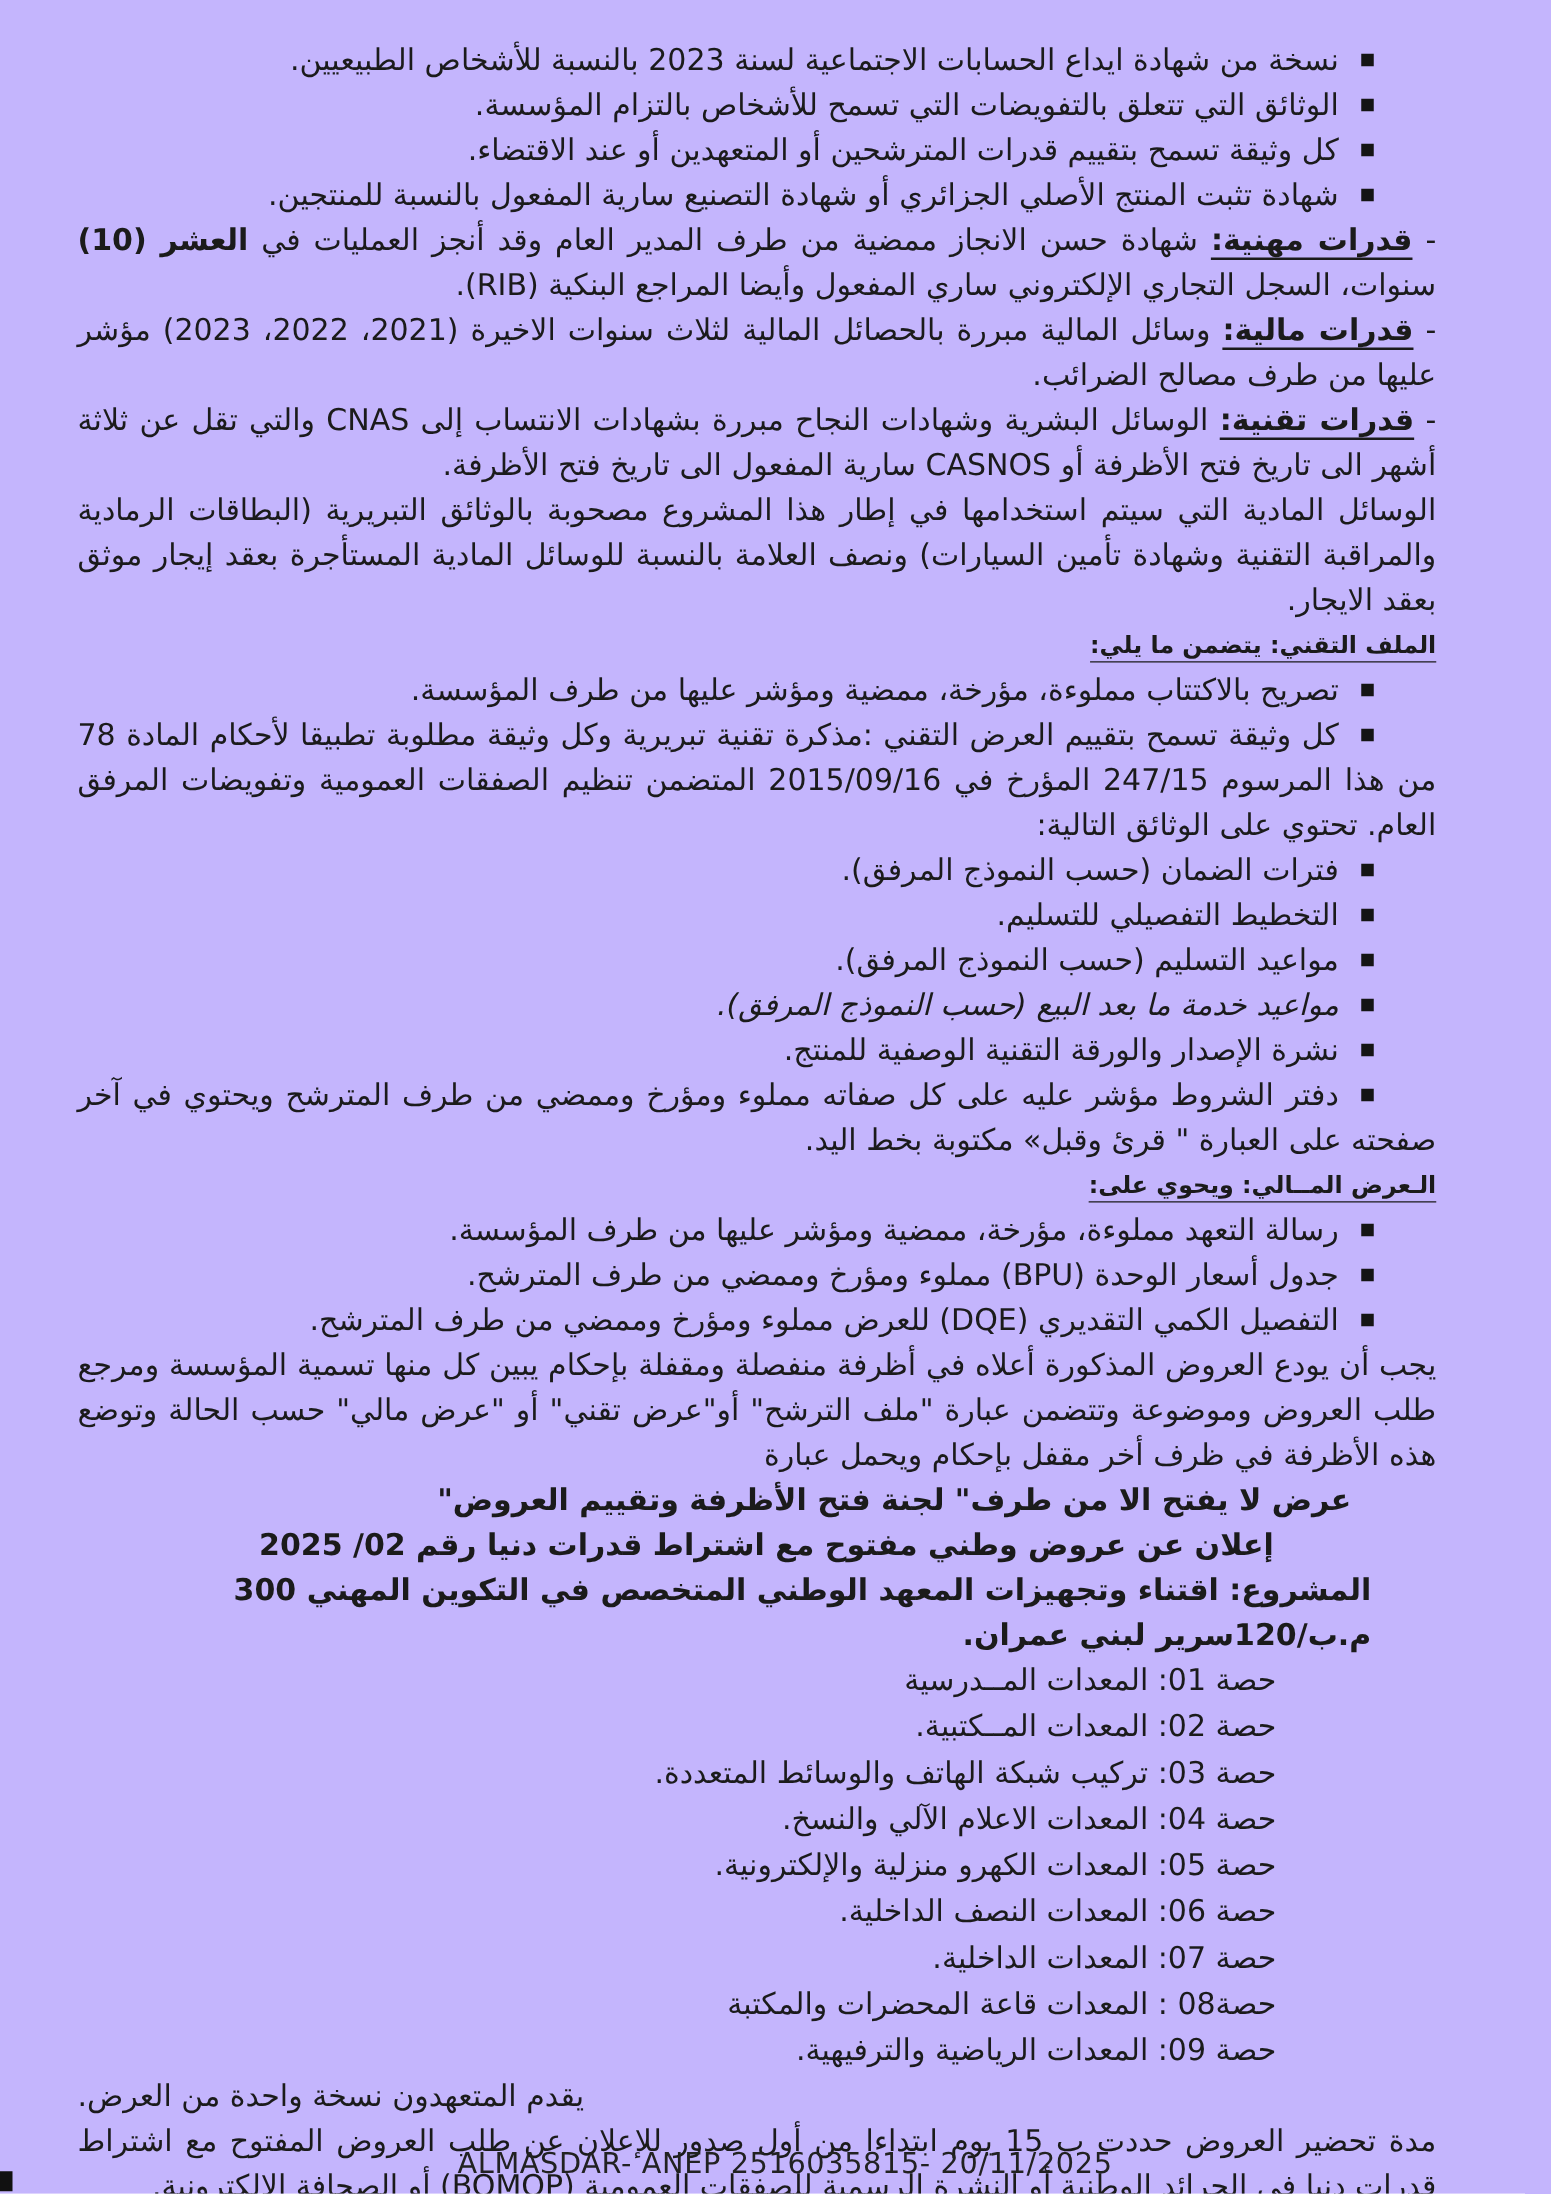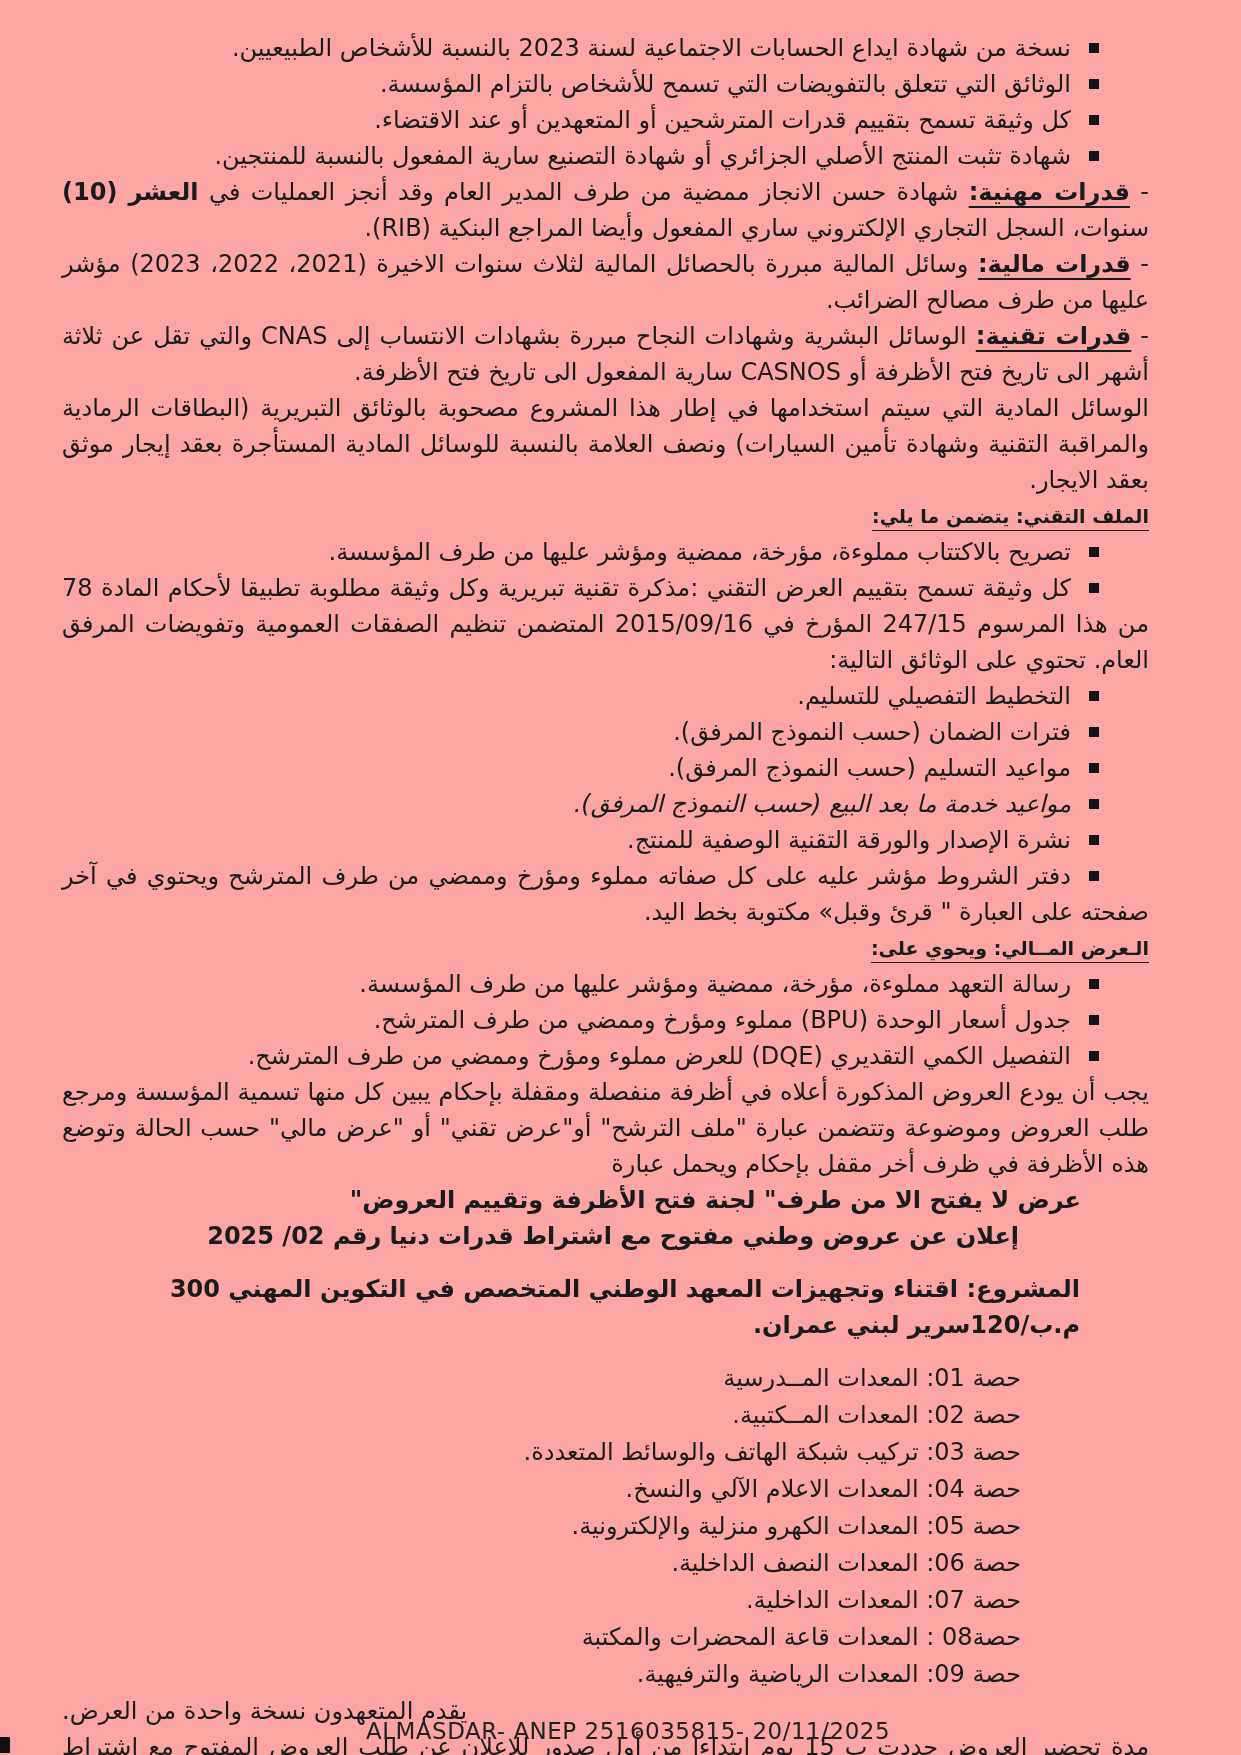--- a/index.html
+++ b/index.html
@@ -1,20 +1,20 @@
 <!DOCTYPE html>
 <html lang="ar" dir="rtl"><head>
 <meta charset="utf-8">
 <style>
   html,body{margin:0;padding:0;background:#ffffff;}
   .page{
     position:relative;
     width:1241px;height:1755px;
     margin:0 auto;
-    background:#fca5a5;
+    background:#c4b5fd;
     direction:rtl;
     box-sizing:border-box;
     padding:30px 92px 0 62px;
     font-family:"DejaVu Sans",sans-serif;
     color:#1b1b1b;
     font-size:24px;
     line-height:36px;
     overflow:hidden;
   }
   
@@ -42,21 +42,21 @@
     margin:0;
     font-size:19px;
     font-weight:bold;
     text-decoration:underline;
     text-underline-offset:7px;
     text-align:right;
   }
   
   .mention{font-weight:bold;text-align:right;padding-left:75px;padding-right:68px;margin:0;}
   .announce{font-weight:bold;padding-right:130px;margin:0;}
-  .project{font-weight:bold;text-align:right;padding-right:52px;margin:17px;}
+  .project{font-weight:bold;text-align:right;padding-right:52px;margin:0;}
   .lot{font-weight:normal;text-align:right;padding-right:128px;margin:0;line-height:37px;}
   .single-copy{text-align:left;padding-right:132px;margin:0;}
   .footer{
     position:absolute;
     bottom:6px;left:15px;right:0;
     text-align:center;
     direction:ltr;
     font-size:23px;
     letter-spacing:.5px;
     color:#222;
@@ -111,25 +111,25 @@
     <li>
       <span class="sq"></span>
       <span>تصريح بالاكتتاب مملوءة، مؤرخة، ممضية ومؤشر عليها من طرف المؤسسة.</span>
     </li>
     <li>
       <span class="sq"></span>
       <span>كل وثيقة تسمح بتقييم العرض التقني :مذكرة تقنية تبريرية وكل وثيقة مطلوبة تطبيقا لأحكام المادة 78 من هذا المرسوم 247/15 المؤرخ في 2015/09/16 المتضمن تنظيم الصفقات العمومية وتفويضات المرفق العام. تحتوي على الوثائق التالية:</span>
     </li>
     <li>
       <span class="sq"></span>
-      <span>التخطيط التفصيلي للتسليم.</span>
+      <span>فترات الضمان (حسب النموذج المرفق).</span>
     </li>
     <li>
       <span class="sq"></span>
-      <span>فترات الضمان (حسب النموذج المرفق).</span>
+      <span>التخطيط التفصيلي للتسليم.</span>
     </li>
     <li>
       <span class="sq"></span>
       <span>مواعيد التسليم (حسب النموذج المرفق).</span>
     </li>
     <li class="it">
       <span class="sq"></span>
       <span>مواعيد خدمة ما بعد البيع (حسب النموذج المرفق).</span>
     </li>
     <li>

